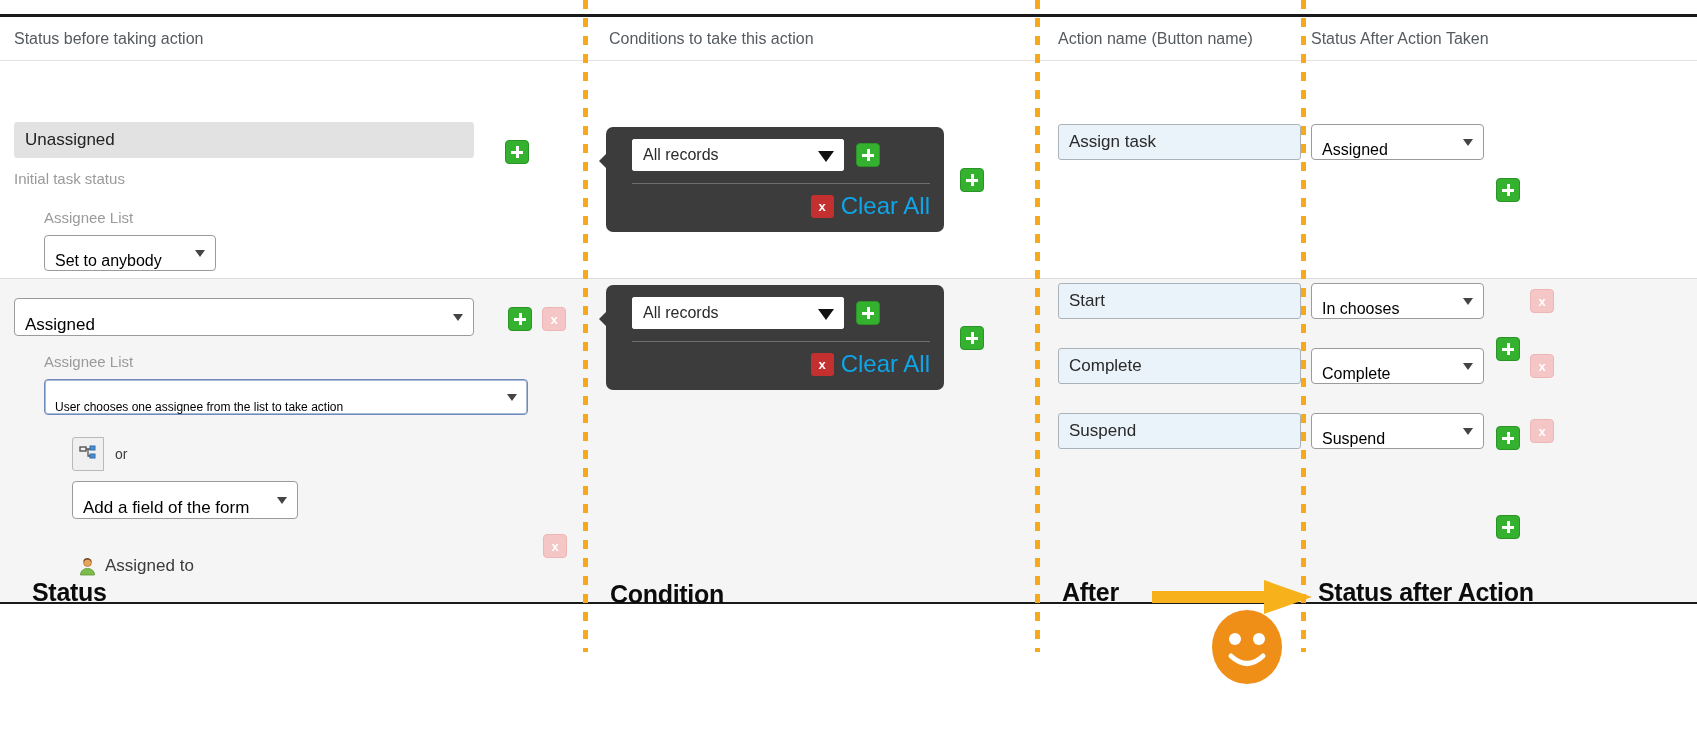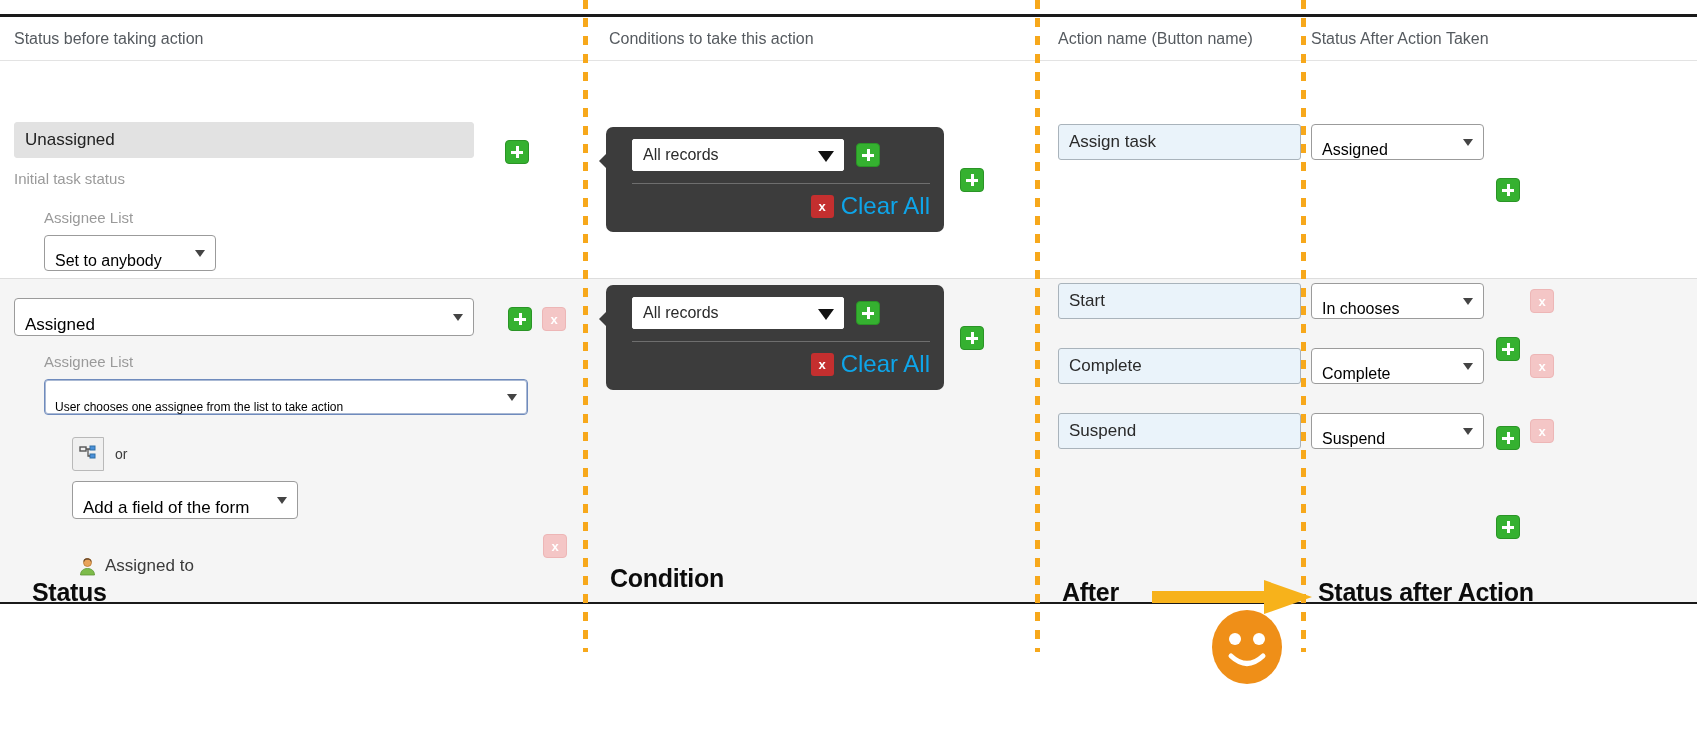--- a/index.html
+++ b/index.html
@@ -371,21 +371,21 @@
       <div class="cell btn-plus" style="left:1496px; top:140px;"></div>
       <div class="cell btn-x-pale" style="left:1530px; top:140px;">x</div>
     </div>
   </div>
 
   <div class="vguide" style="left:583px; top:0; height:652px;"></div>
   <div class="vguide" style="left:1035px; top:0; height:652px;"></div>
   <div class="vguide" style="left:1301px; top:0; height:652px;"></div>
 
   <div class="legend" style="left:32px;  top:578px;">Status</div>
-  <div class="legend" style="left:610px; top:564px;">Condition</div>
+  <div class="legend" style="left:610px; top:580px;">Condition</div>
   <div class="legend" style="left:1062px;top:578px;">After</div>
   <div class="legend" style="left:1318px;top:578px;">Status after Action</div>
 
   <div class="arrow-wrap" style="left:1152px; top:580px;">
     <svg width="160" height="34" viewBox="0 0 160 34" aria-hidden="true">
       <path d="M0 11 H112 V0 L160 17 L112 34 V23 H0 Z" fill="#f7b21b"></path>
     </svg>
   </div>
 
   <div class="arrow-wrap" style="left:1208px; top:608px;">

